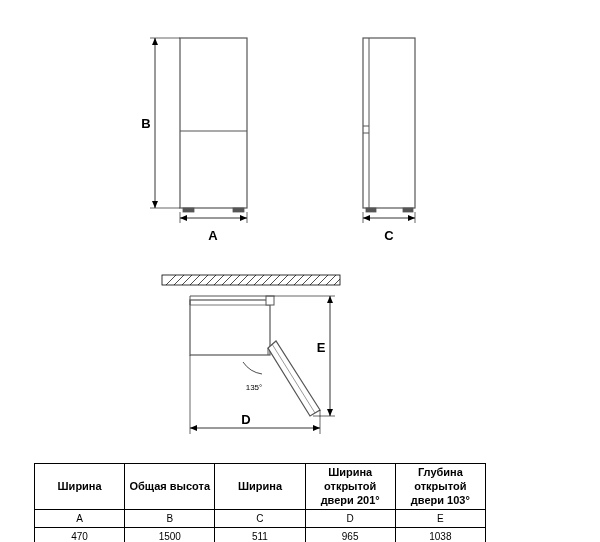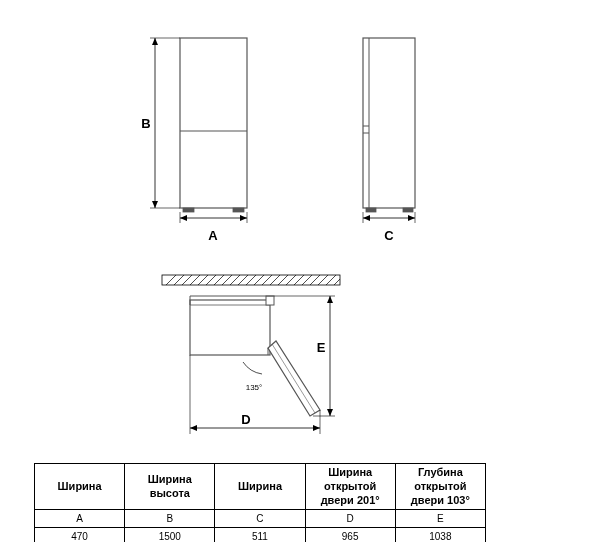--- a/index.html
+++ b/index.html
@@ -186,21 +186,21 @@
       <line x1="320" y1="410" x2="320" y2="434" stroke="#000000" stroke-width="0.6"></line>
       <rect x="238" y="410" width="16" height="16" fill="#ffffff"></rect>
       <text class="dim-label" x="246" y="424" text-anchor="middle">D</text>
     </g>
   </svg>
 
   <table class="spec">
     <thead>
       <tr>
         <th>Ширина</th>
-        <th>Ширина высота</th>
+        <th>Общая высота</th>
         <th>Ширина</th>
         <th>Ширина открытой двери 201°</th>
         <th>Глубина открытой двери 103°</th>
       </tr>
     </thead>
     <tbody>
       <tr>
         <td class="code">A</td>
         <td class="code">B</td>
         <td class="code">C</td>

